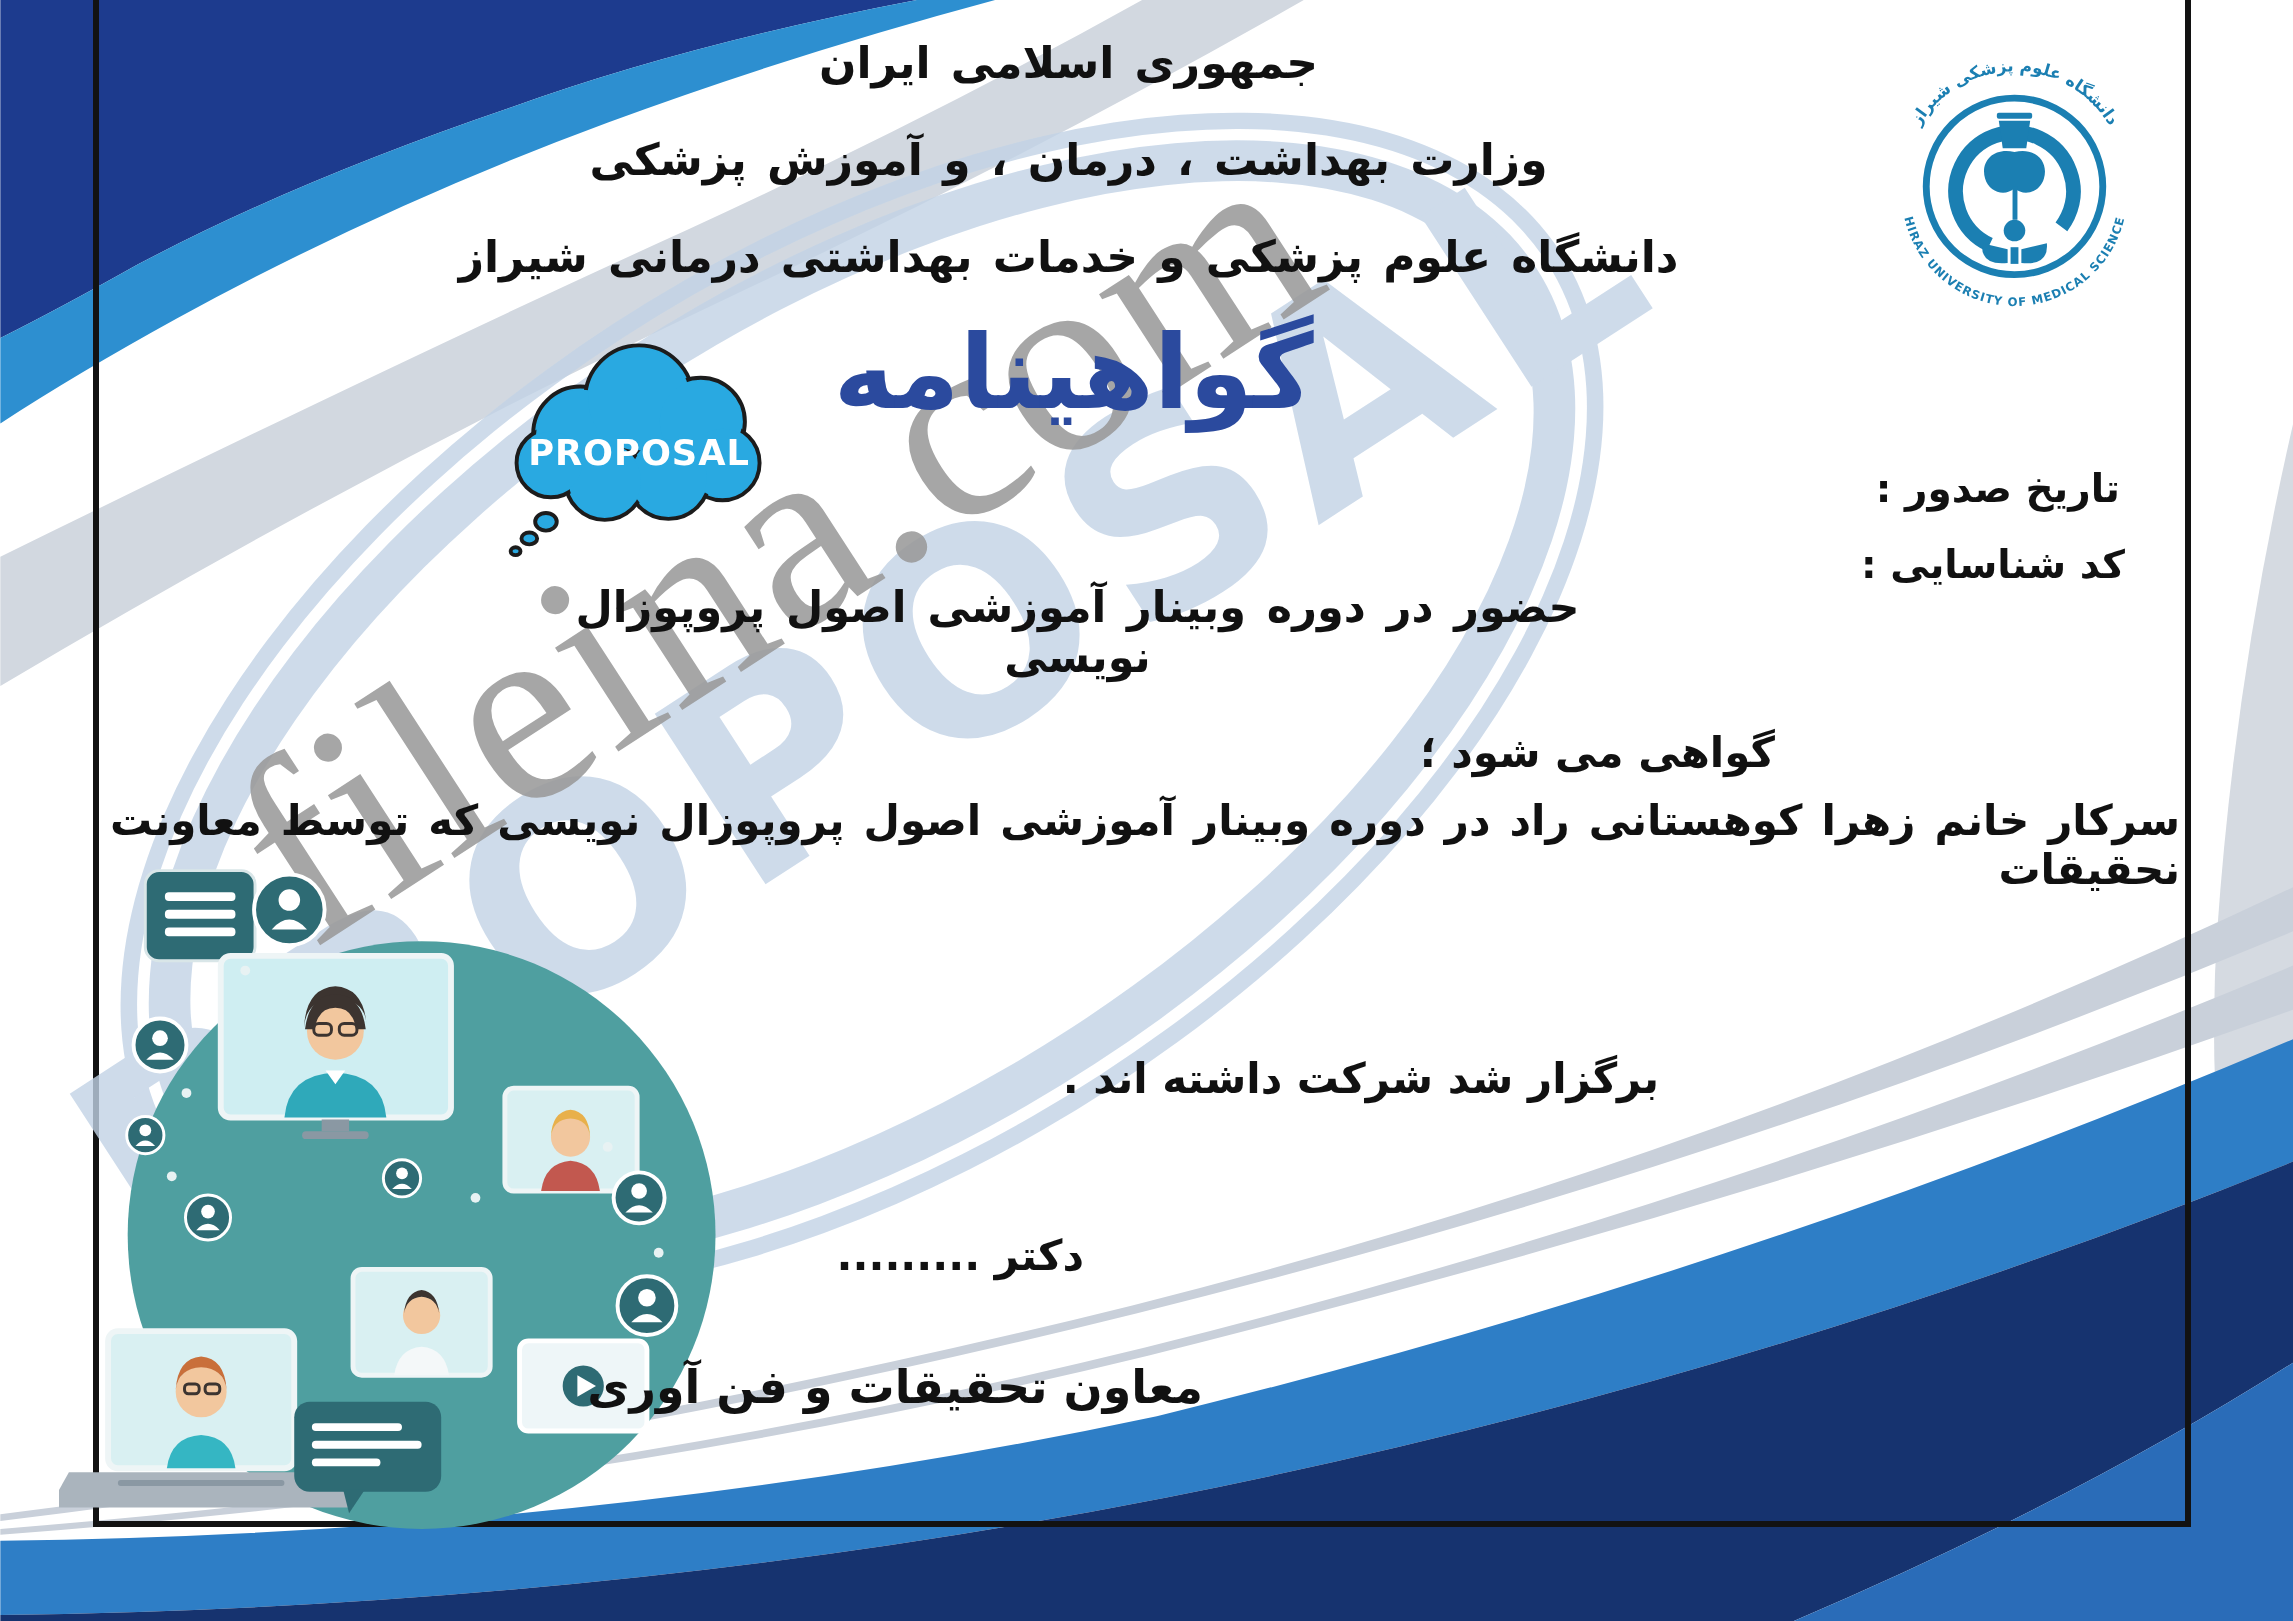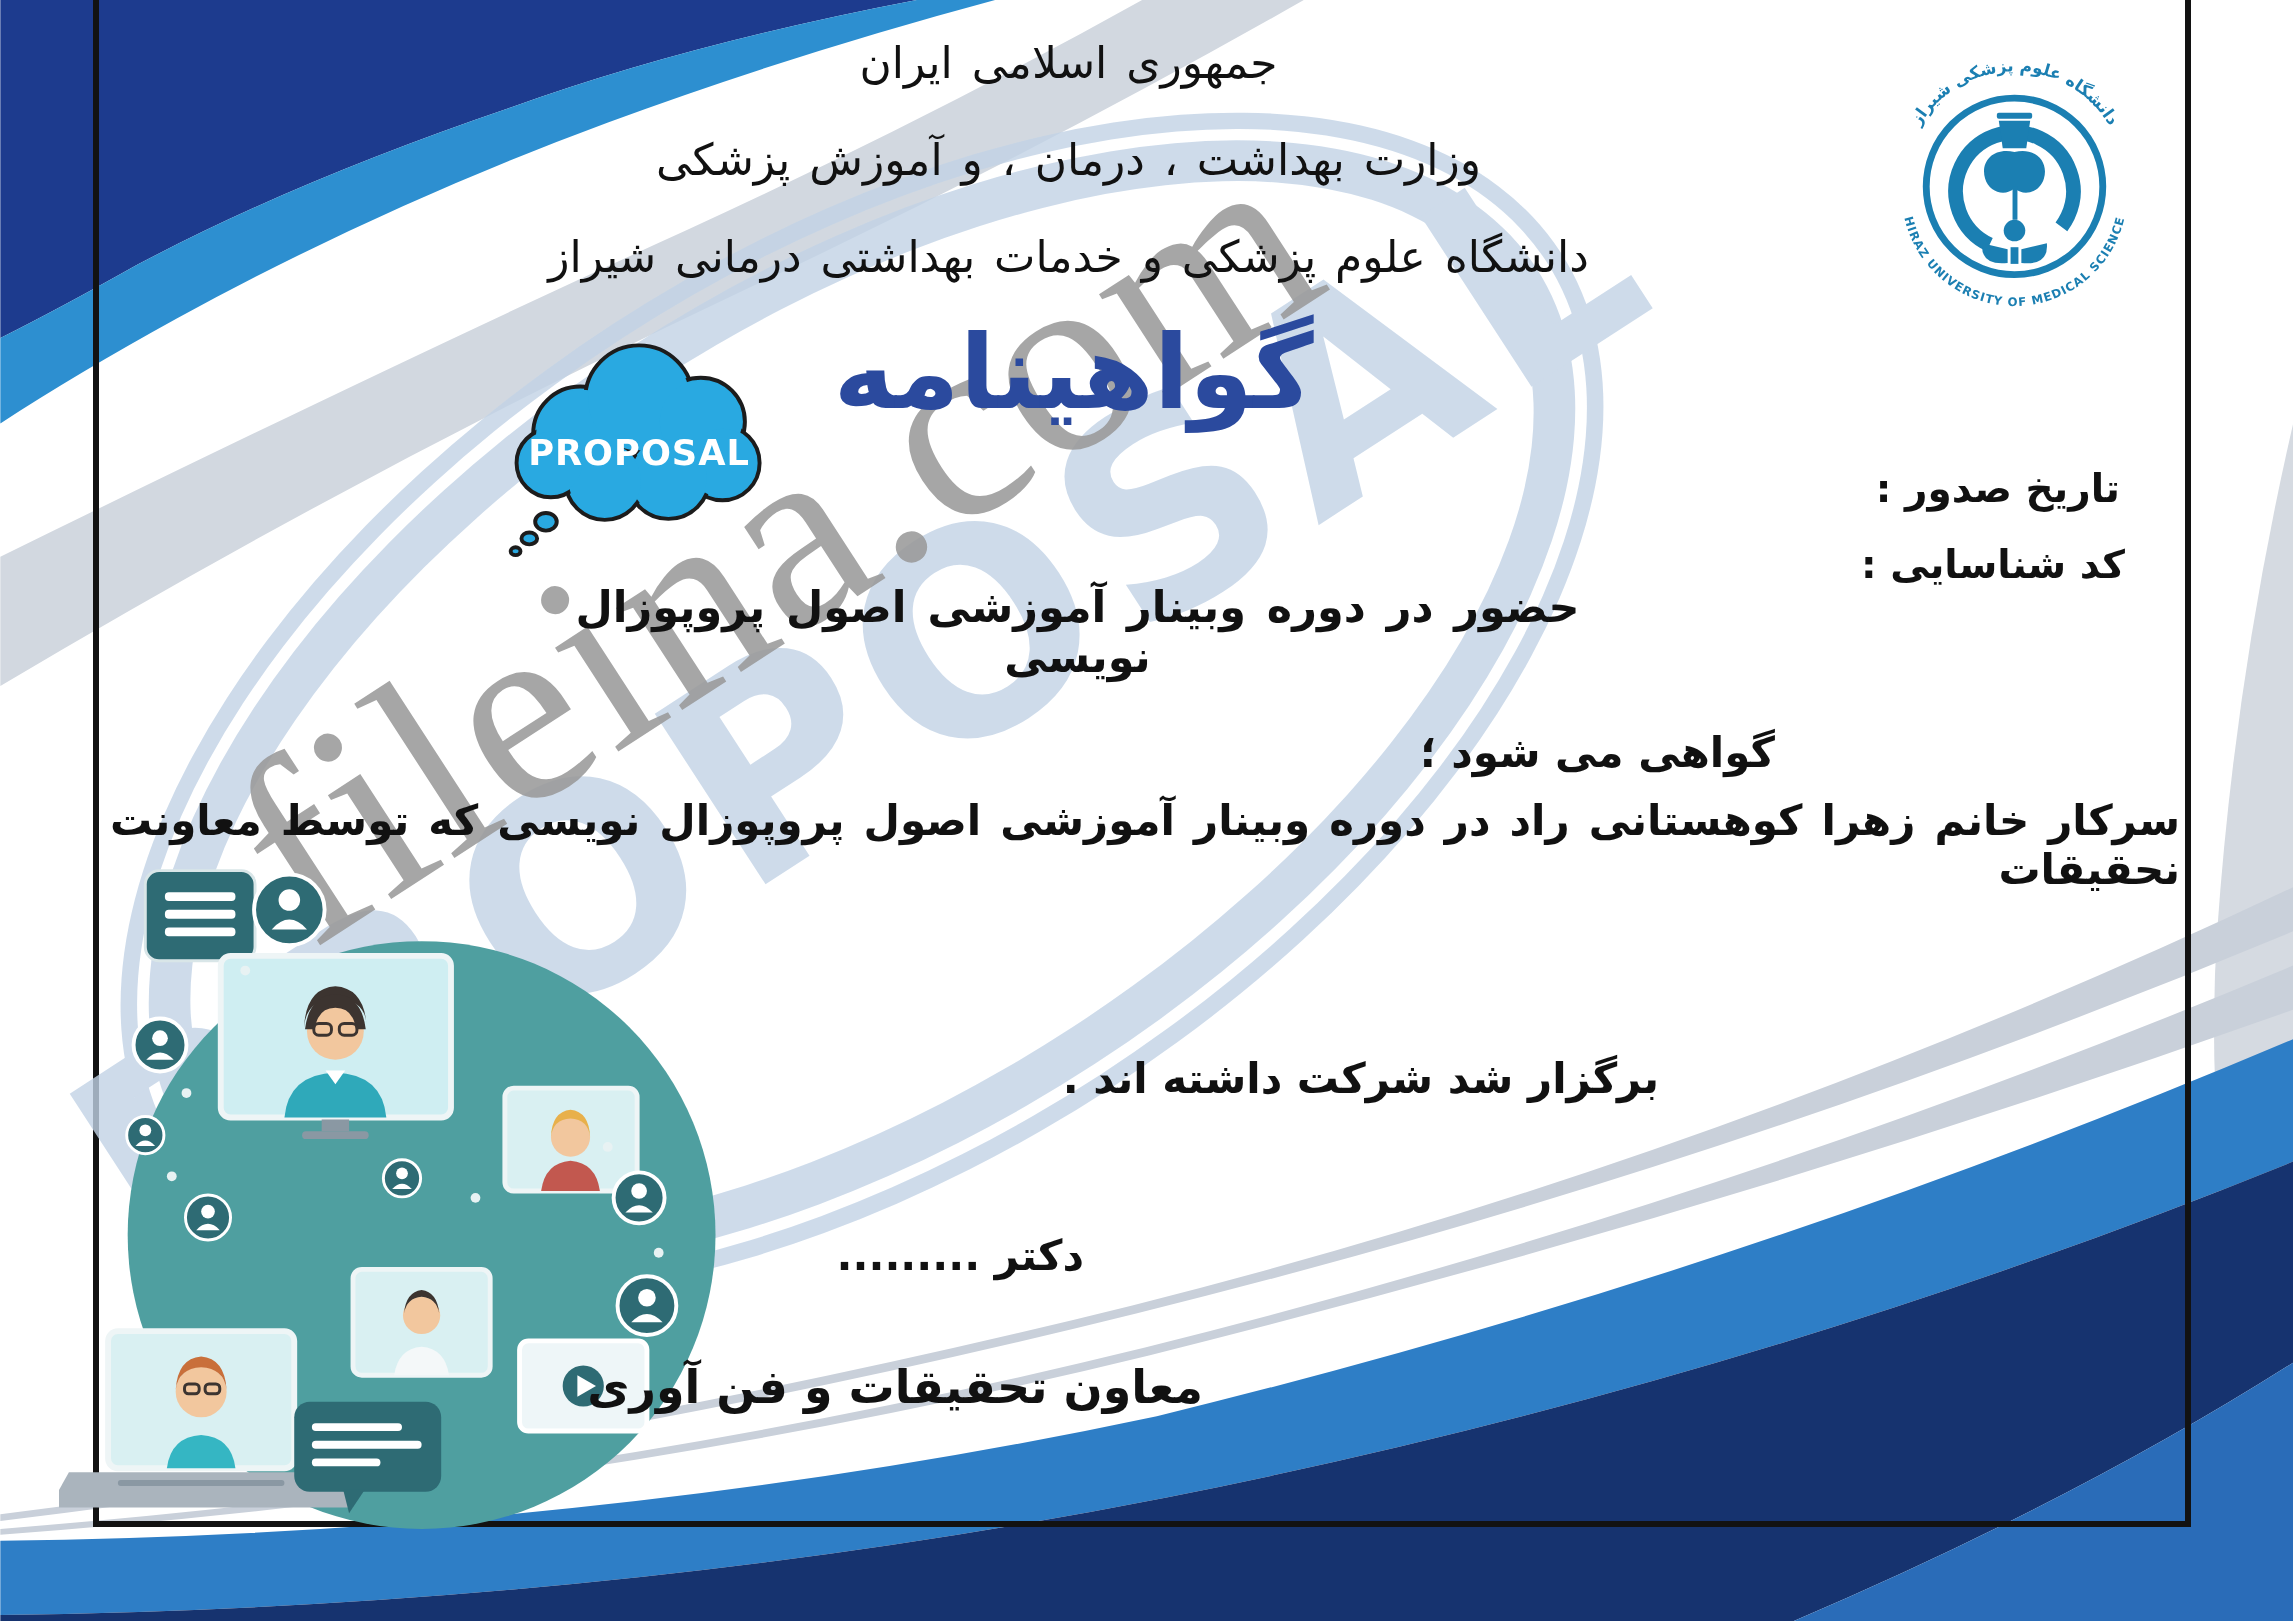--- a/index.html
+++ b/index.html
@@ -19,21 +19,21 @@
               font-size:279px;font-weight:bold;letter-spacing:13.7px;color:#c2d3e6;font-family:"DejaVu Sans",sans-serif;}
   .wm-site{left:-137px;top:392px;width:1823px;text-align:center;transform:rotate(-33deg);
            font-family:"Liberation Serif","DejaVu Serif",serif;font-size:265px;color:#9a9a9a;opacity:.88;z-index:4;letter-spacing:2px;}
   .illus{left:59px;top:853px;z-index:5;}
   .logo{left:1887px;top:54px;z-index:5;}
   .cloud{left:490px;top:316px;z-index:6;}
 
   
   .fa{direction:rtl;unicode-bidi:plaintext;color:#111;}
   .hdr{left:412px;top:37px;width:1313px;text-align:center;z-index:6;}
-  .hdr div{font-size:44px;font-weight:normal;letter-spacing:0;word-spacing:4.9px;margin-bottom:46px;}
+  .hdr div{font-size:44px;font-weight:bold;letter-spacing:0;word-spacing:4.9px;margin-bottom:46px;}
   .title{left:814px;top:312px;width:519px;text-align:center;font-size:103px;font-weight:800;color:#2b4a9e;z-index:6;}
   .subtitle{left:568px;top:541px;width:1019px;text-align:center;font-size:43px;font-weight:bold;z-index:6;word-spacing:5.9px;margin-top:41px;}
   .field-date{right:174px;top:466px;font-size:39px;font-weight:bold;z-index:6;}
   .field-code{right:169px;top:542px;font-size:39px;font-weight:bold;z-index:6;}
   .certify{right:519px;top:689px;font-size:42px;font-weight:bold;z-index:6;margin-top:39px;}
   .bodyline{left:110px;width:2070px;font-size:42px;font-weight:bold;z-index:6;
             direction:rtl;text-align:justify;text-align-last:justify;}
   .l1{top:796px;} .l2{top:924px;}
   .l3{right:635px;top:1054px;font-size:42px;font-weight:bold;z-index:6;}
   .sig-name{right:1210px;top:1231px;font-size:42px;font-weight:bold;z-index:6;}

